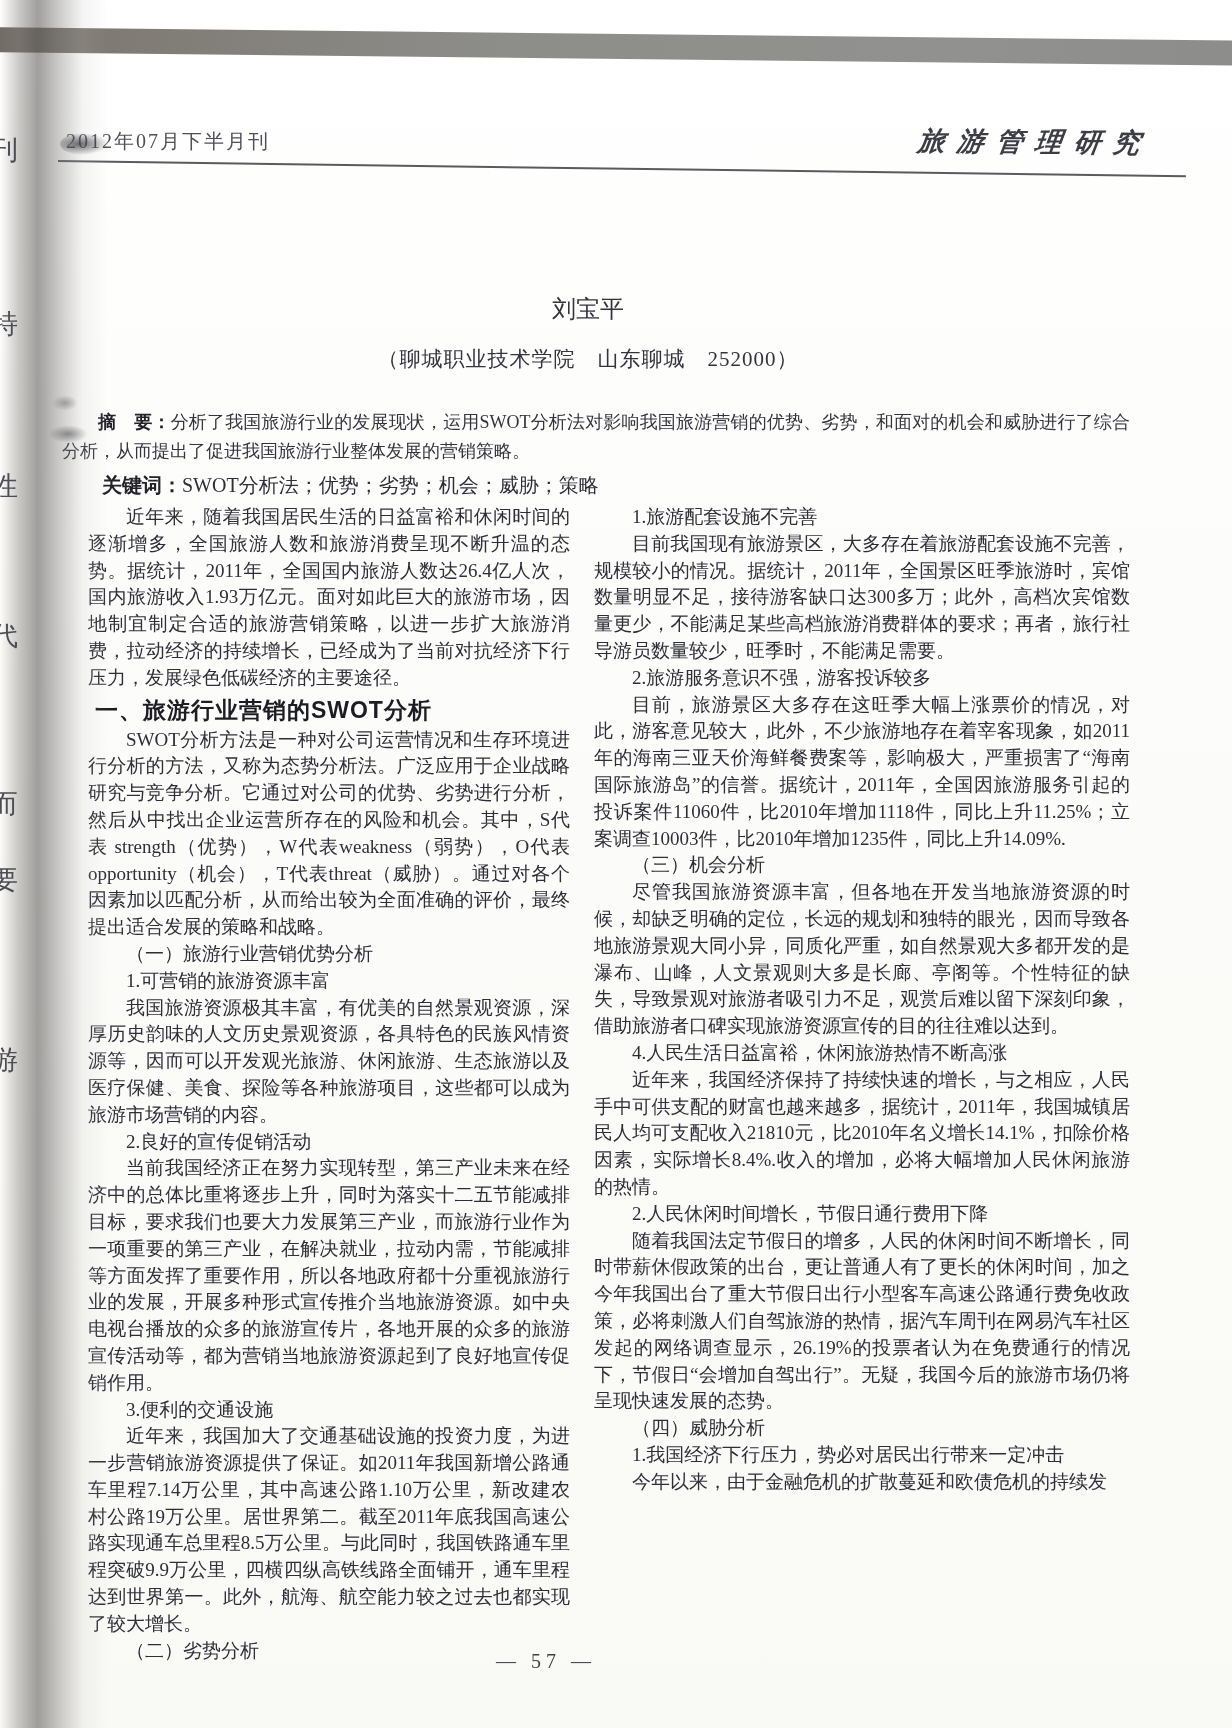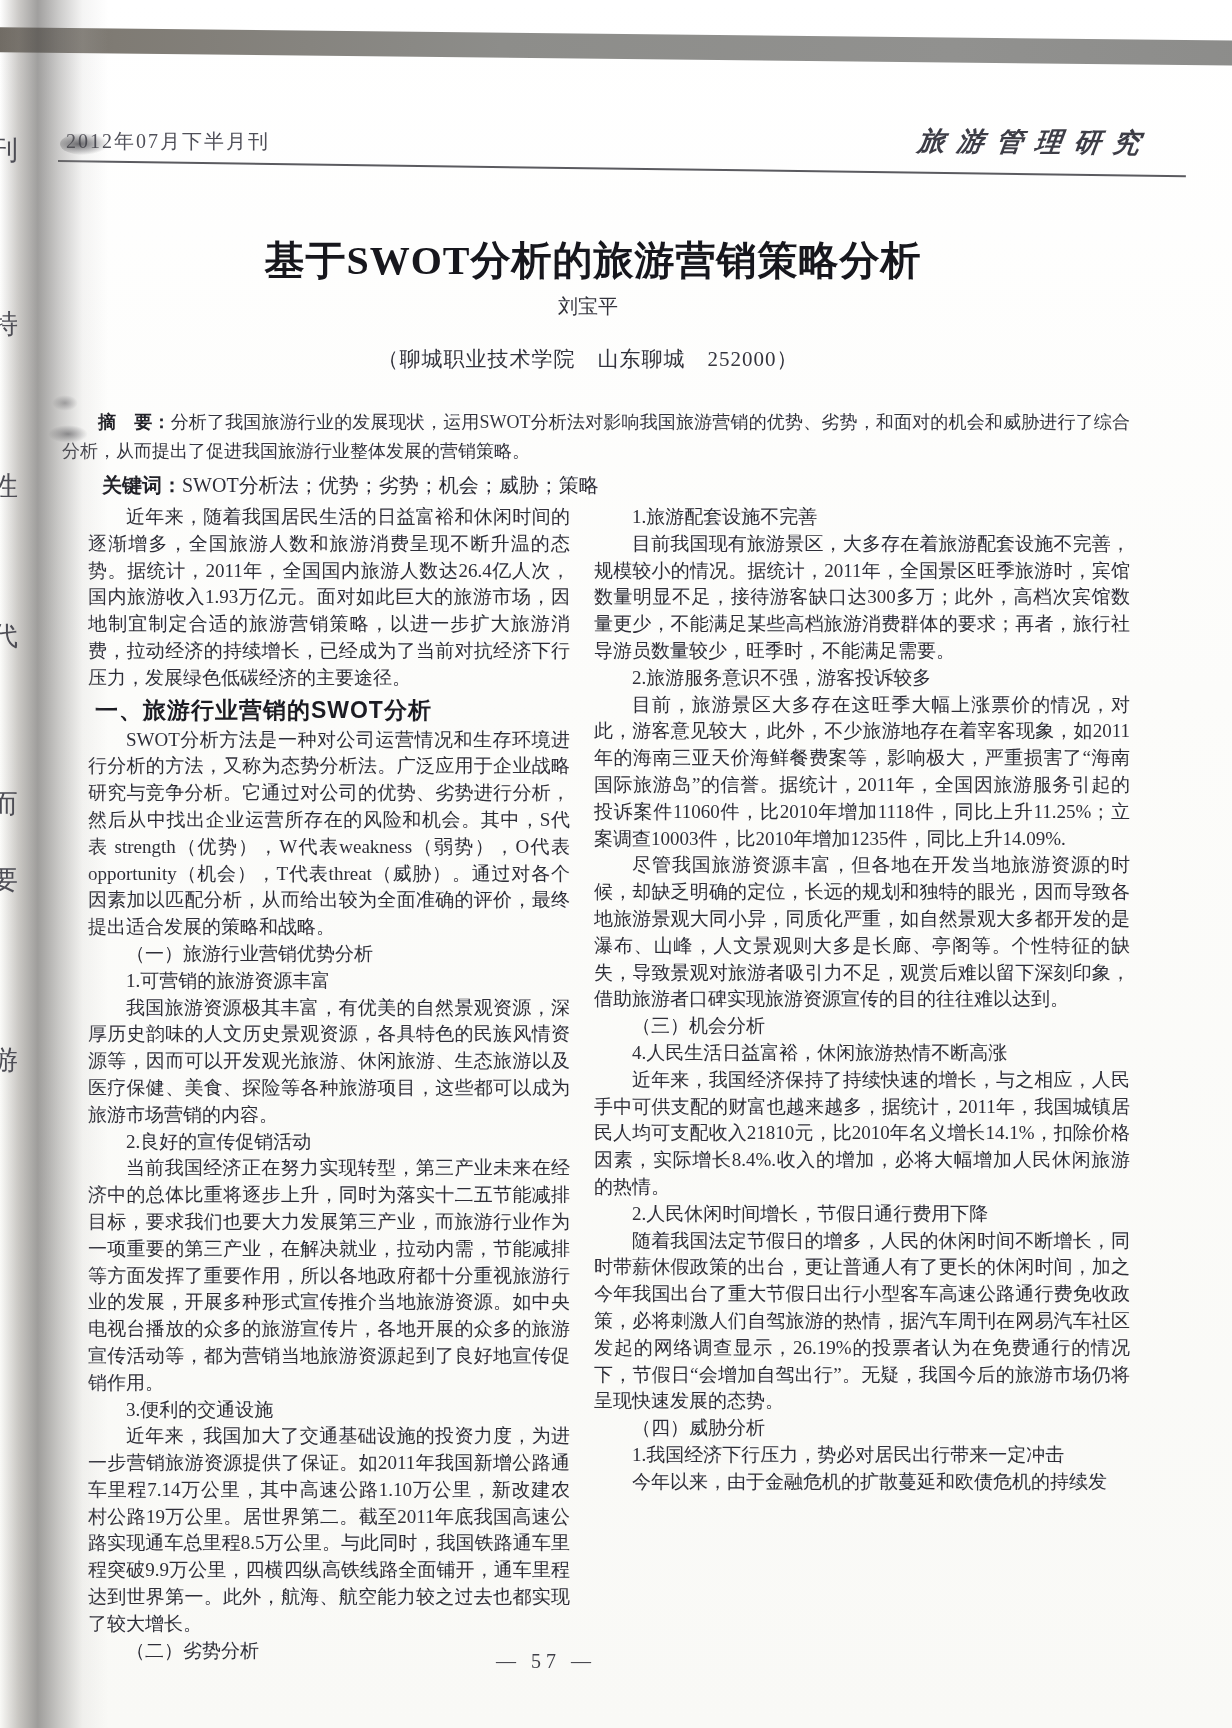--- a/index.html
+++ b/index.html
@@ -53,21 +53,21 @@
   }
   .header-rule{
     position:absolute;left:58px;top:160px;width:1128px;height:2px;
     background:#5a5a5f;transform:rotate(0.78deg);transform-origin:left center;
   }
   
   .title{
     position:absolute;left:0;right:46px;top:206px;text-align:center;
     font-size:40px;font-weight:bold;letter-spacing:1px;color:#17171d;
   }
-  .author{position:absolute;left:0;right:56px;top:293px;text-align:center;font-size:20px;color:#33333c;}
+  .author{position:absolute;left:0;right:56px;top:293px;text-align:center;font-size:24px;color:#33333c;}
   .affiliation{position:absolute;left:0;right:56px;top:328px;text-align:center;font-size:21px;letter-spacing:1px;color:#33333c;margin-top:17px;}
   .abstract{
     position:absolute;left:62px;top:390px;width:1068px;
     font-size:18px;line-height:29px;text-indent:2em;text-align:justify;color:#34343e;
   }
   .abstract b,.keywords b{color:#222229;}
   .keywords{
     position:absolute;left:62px;top:452px;width:900px;
     font-size:20px;text-indent:2em;color:#2e2e38;
   }
@@ -112,21 +112,20 @@
       <div class="spine-glyph" style="top: 1042px;">游</div>
     </div>
   <div class="smudge a"></div>
   <div class="smudge b"></div>
   <div class="smudge c"></div>
 
   <div class="issue">2012年07月下半月刊</div>
   <div class="journal">旅游管理研究</div>
   <div class="header-rule"></div>
 
-  <h1 class="title">基于SWOT分析的旅游营销策略分析</h1>
   <div class="author">刘宝平</div>
   <div class="affiliation">（聊城职业技术学院　山东聊城　252000）</div>
 
   <p class="abstract"><b>摘　要：</b><span>分析了我国旅游行业的发展现状，运用SWOT分析法对影响我国旅游营销的优势、劣势，和面对的机会和威胁进行了综合分析，从而提出了促进我国旅游行业整体发展的营销策略。</span></p>
 
   <p class="keywords"><b>关键词：</b><span>SWOT分析法；优势；劣势；机会；威胁；策略</span></p>
 
   <div class="columns">
     <div class="col left">
         <div class="blk para">近年来，随着我国居民生活的日益富裕和休闲时间的逐渐增多，全国旅游人数和旅游消费呈现不断升温的态势。据统计，2011年，全国国内旅游人数达26.4亿人次，国内旅游收入1.93万亿元。面对如此巨大的旅游市场，因地制宜制定合适的旅游营销策略，以进一步扩大旅游消费，拉动经济的持续增长，已经成为了当前对抗经济下行压力，发展绿色低碳经济的主要途径。</div>
@@ -139,22 +138,22 @@
         <div class="blk para">当前我国经济正在努力实现转型，第三产业未来在经济中的总体比重将逐步上升，同时为落实十二五节能减排目标，要求我们也要大力发展第三产业，而旅游行业作为一项重要的第三产业，在解决就业，拉动内需，节能减排等方面发挥了重要作用，所以各地政府都十分重视旅游行业的发展，开展多种形式宣传推介当地旅游资源。如中央电视台播放的众多的旅游宣传片，各地开展的众多的旅游宣传活动等，都为营销当地旅游资源起到了良好地宣传促销作用。</div>
         <div class="blk h-num">3.便利的交通设施</div>
         <div class="blk para">近年来，我国加大了交通基础设施的投资力度，为进一步营销旅游资源提供了保证。如2011年我国新增公路通车里程7.14万公里，其中高速公路1.10万公里，新改建农村公路19万公里。居世界第二。截至2011年底我国高速公路实现通车总里程8.5万公里。与此同时，我国铁路通车里程突破9.9万公里，四横四纵高铁线路全面铺开，通车里程达到世界第一。此外，航海、航空能力较之过去也都实现了较大增长。</div>
         <div class="blk h-sub">（二）劣势分析</div>
       </div>
     <div class="col right">
         <div class="blk h-num">1.旅游配套设施不完善</div>
         <div class="blk para">目前我国现有旅游景区，大多存在着旅游配套设施不完善，规模较小的情况。据统计，2011年，全国景区旺季旅游时，宾馆数量明显不足，接待游客缺口达300多万；此外，高档次宾馆数量更少，不能满足某些高档旅游消费群体的要求；再者，旅行社导游员数量较少，旺季时，不能满足需要。</div>
         <div class="blk h-num">2.旅游服务意识不强，游客投诉较多</div>
         <div class="blk para">目前，旅游景区大多存在这旺季大幅上涨票价的情况，对此，游客意见较大，此外，不少旅游地存在着宰客现象，如2011年的海南三亚天价海鲜餐费案等，影响极大，严重损害了“海南国际旅游岛”的信誉。据统计，2011年，全国因旅游服务引起的投诉案件11060件，比2010年增加1118件，同比上升11.25%；立案调查10003件，比2010年增加1235件，同比上升14.09%.</div>
+        <div class="blk h-sub">（三）机会分析</div>
         <div class="blk para">尽管我国旅游资源丰富，但各地在开发当地旅游资源的时候，却缺乏明确的定位，长远的规划和独特的眼光，因而导致各地旅游景观大同小异，同质化严重，如自然景观大多都开发的是瀑布、山峰，人文景观则大多是长廊、亭阁等。个性特征的缺失，导致景观对旅游者吸引力不足，观赏后难以留下深刻印象，借助旅游者口碑实现旅游资源宣传的目的往往难以达到。</div>
-        <div class="blk h-sub">（三）机会分析</div>
         <div class="blk h-num">4.人民生活日益富裕，休闲旅游热情不断高涨</div>
         <div class="blk para">近年来，我国经济保持了持续快速的增长，与之相应，人民手中可供支配的财富也越来越多，据统计，2011年，我国城镇居民人均可支配收入21810元，比2010年名义增长14.1%，扣除价格因素，实际增长8.4%.收入的增加，必将大幅增加人民休闲旅游的热情。</div>
         <div class="blk h-num">2.人民休闲时间增长，节假日通行费用下降</div>
         <div class="blk para">随着我国法定节假日的增多，人民的休闲时间不断增长，同时带薪休假政策的出台，更让普通人有了更长的休闲时间，加之今年我国出台了重大节假日出行小型客车高速公路通行费免收政策，必将刺激人们自驾旅游的热情，据汽车周刊在网易汽车社区发起的网络调查显示，26.19%的投票者认为在免费通行的情况下，节假日“会增加自驾出行”。无疑，我国今后的旅游市场仍将呈现快速发展的态势。</div>
         <div class="blk h-sub">（四）威胁分析</div>
         <div class="blk h-num">1.我国经济下行压力，势必对居民出行带来一定冲击</div>
         <div class="blk para">今年以来，由于金融危机的扩散蔓延和欧债危机的持续发</div>
       </div>
   </div>
 

